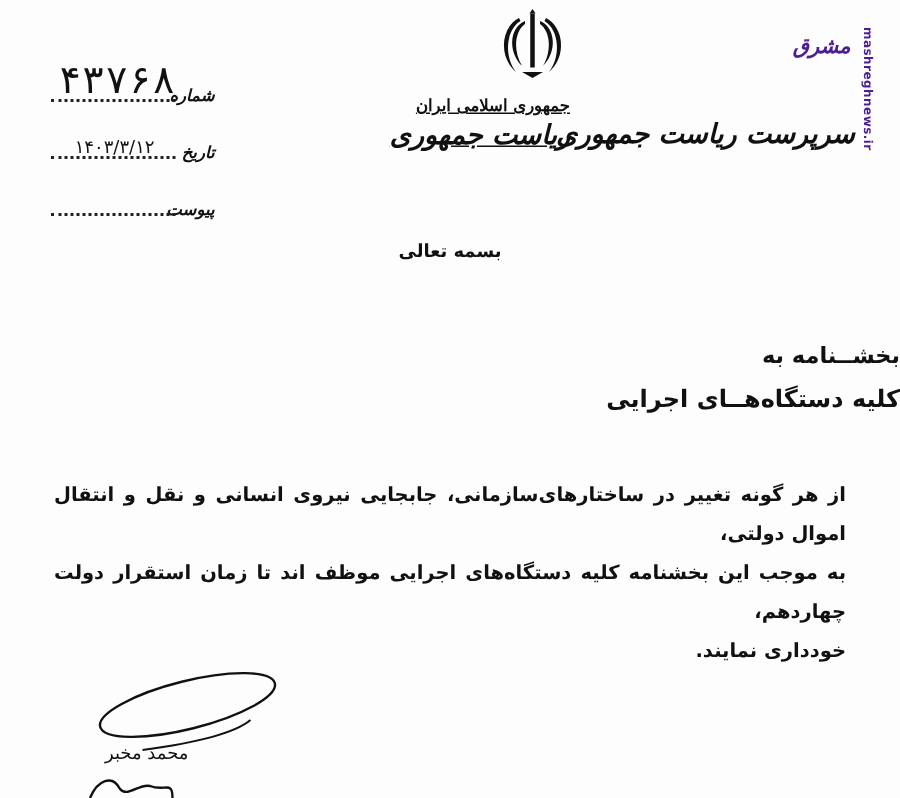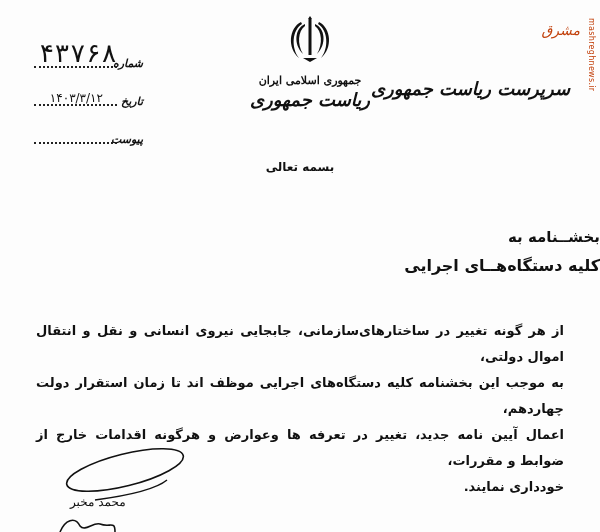--- a/index.html
+++ b/index.html
@@ -11,31 +11,31 @@
   .meta { position: absolute; left: 8px; top: 38px; width: 135px; direction: rtl; }
   .meta-row { position: relative; height: 38px; }
   .meta-label { position: absolute; right: 0; bottom: 6px; font-family: "DejaVu Serif", serif;
                 font-style: italic; font-weight: bold; font-size: 11px; }
   .meta-dots { position: absolute; right: 26px; left: 26px; bottom: 8px; border-bottom: 2px dotted #222; }
   .meta-value-big { position: absolute; right: 26px; bottom: 8px; font-family: Liberation Mono, monospace;
                     font-size: 26px; letter-spacing: 1px; line-height: 1; }
   .meta-value { position: absolute; right: 40px; bottom: 10px; font-size: 12px; line-height: 1; }
 
   
-  .center-head { position: absolute; left: 240px; top: 14px; width: 140px; text-align: center; }
+  .center-head { position: absolute; left: 240px; top: 4px; width: 140px; text-align: right; text-decoration: underline; }
   .emblem { width: 50px; height: 50px; margin: 0 auto; }
   .org1 { font-family: "DejaVu Serif", serif; font-weight: bold; font-size: 11px; margin-top: 6px; }
   .org2 { font-family: "DejaVu Serif", serif; font-weight: bold; font-style: italic; font-size: 18px; margin-top: 2px; }
 
   
   .right-title { position: absolute; right: 30px; top: 78px; font-family: "DejaVu Serif", serif;
                  font-weight: bold; font-style: italic; font-size: 18px; direction: rtl; }
 
   
-  .watermark { position: absolute; right: 2px; top: 10px; width: 40px; height: 110px; color: #c2410c; }
+  .watermark { position: absolute; right: 15px; top: 10px; width: 40px; height: 110px; color: #4c1d95; font-weight: bold; }
   .wm-logo { font-family: "DejaVu Serif", serif; font-size: 14px; font-style: italic; position: absolute; right: 18px; top: 12px; }
   .wm-url { position: absolute; right: 2px; top: 8px; writing-mode: vertical-rl; font-size: 8px; letter-spacing: 0.3px; }
 
   .bismillah { position: absolute; left: 0; width: 600px; top: 160px; text-align: center;
                font-size: 12px; font-weight: bold; direction: rtl; }
   .addressee { position: absolute; left: 0; width: 600px; top: 228px; text-align: right; direction: rtl;
                font-weight: bold; }
   .addr1 { font-size: 15px; }
   .addr2 { font-size: 16px; margin-top: 10px; padding-left: 22px; }
 
@@ -96,21 +96,20 @@
   <div class="bismillah">بسمه تعالی</div>
 
   <div class="addressee">
     <div class="addr1">بخشــنامه به</div>
     <div class="addr2">کلیه دستگاه‌هــای اجرایی</div>
   </div>
 
   <div class="body-text">
     <p>از هر گونه تغییر در ساختارهای‌سازمانی، جابجایی نیروی انسانی و نقل و انتقال اموال دولتی،</p>
     <p>به موجب این بخشنامه کلیه دستگاه‌های اجرایی موظف اند تا زمان استقرار دولت چهاردهم،</p>
-    <p>اعمال آیین نامه جدید، تغییر در تعرفه ها وعوارض و هرگونه اقدامات خارج از ضوابط و مقررات،</p>
     <p>خودداری نمایند.</p>
   </div>
 
   <svg class="signature" viewBox="0 0 130 92">
     <ellipse cx="70" cy="30" rx="60" ry="16" transform="rotate(-14 70 30)" fill="none" stroke="#111" stroke-width="1.6"></ellipse>
     <path d="M40 60 C70 56 100 50 112 40" fill="none" stroke="#111" stroke-width="1.4"></path>
     <path d="M5 92 C10 80 20 76 25 86 C30 92 38 82 45 84 C55 88 60 80 60 92" fill="none" stroke="#111" stroke-width="1.6"></path>
   </svg>
   <div class="sig-name">محمد مخبر</div>
 

